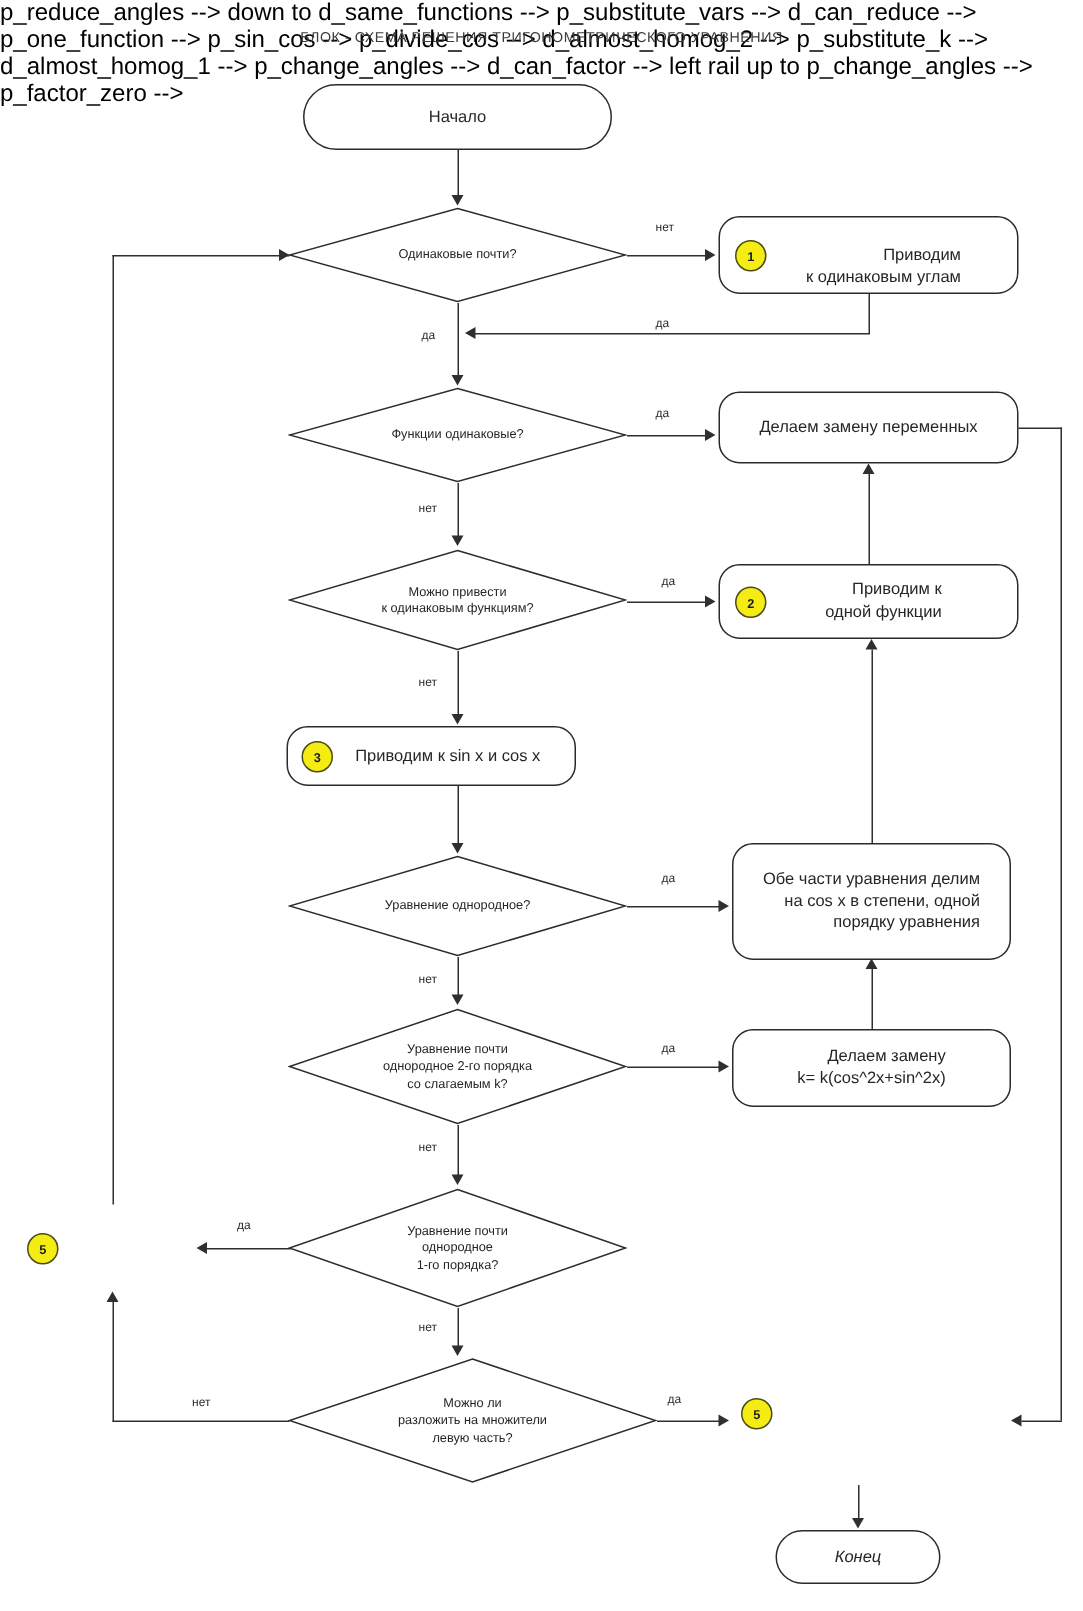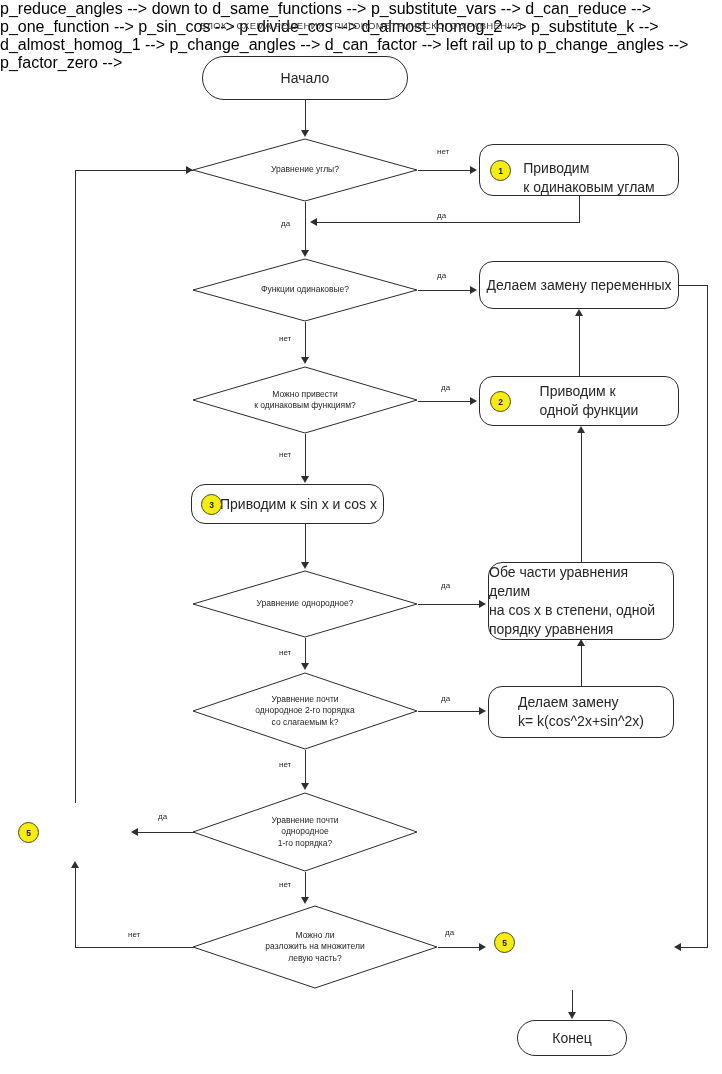--- a/index.html
+++ b/index.html
@@ -10,21 +10,21 @@
     position:absolute;left:0;top:20px;width:722px;text-align:center;
     font-size:9.5px;letter-spacing:.35px;color:#3a3a3a;
     font-family:"Liberation Sans","DejaVu Sans",sans-serif;
   }
 
   .node{position:absolute;box-sizing:border-box;}
 
   .terminator,.process{
     border:1px solid #2b2b2b;background:#ffffff;
     display:flex;align-items:center;justify-content:center;
-    text-align:left;color:#262626;font-size:14px;line-height:1.35;
+    text-align:right;color:#262626;font-size:11px;line-height:1.35;
   }
   .terminator{border-radius:999px;}
   .process{border-radius:14px;}
 
   .decision{display:block;}
   .decision .dia{position:absolute;inset:0;}
   .decision .dtext{
     position:absolute;inset:0;display:flex;align-items:center;justify-content:center;
     text-align:center;color:#262626;font-size:8.5px;line-height:1.35;
     pointer-events:none;
@@ -66,21 +66,21 @@
   
   <div class="node terminator" style="left:202px;top:56px;width:206px;height:44px;">
     <span>Начало</span>
   </div>
 
   
   <div class="node decision" style="left:192px;top:138px;width:226px;height:64px;">
     <svg class="dia" viewBox="0 0 226 64" preserveAspectRatio="none">
       <polygon points="113,1 225,32 113,63 1,32" fill="#ffffff" stroke="#2b2b2b" stroke-width="1"></polygon>
     </svg>
-    <div class="dtext multi">Уравнение углы?</div>
+    <div class="dtext multi">Одинаковые почти?</div>
   </div>
 
   
   <div class="node process" style="left:479px;top:144px;width:200px;height:52px;">
     <span class="multi" style="padding-left:20px;margin-top:16px;">Приводим
 к одинаковым углам</span>
   </div>
   <div class="badge" style="left:490px;top:160px;">
     <span>1</span>
   </div>
@@ -179,21 +179,21 @@
 разложить на множители
 левую часть?</div>
   </div>
 
   
   <div class="badge" style="left:494px;top:932px;">
     <span>5</span>
   </div>
 
   
-  <div class="node terminator" style="left:517px;top:1020px;width:110px;height:36px;">
+  <div class="node terminator" style="left:517px;top:1020px;width:110px;height:36px;font-style:italic;">
     <span>Конец</span>
   </div>
 
   
 
   
   <div class="vline" style="left:305px;top:100px;height:31px;"></div>
   <div class="arrow down" style="left:301px;top:130px;"></div>
 
    p_reduce_angles --&gt;

